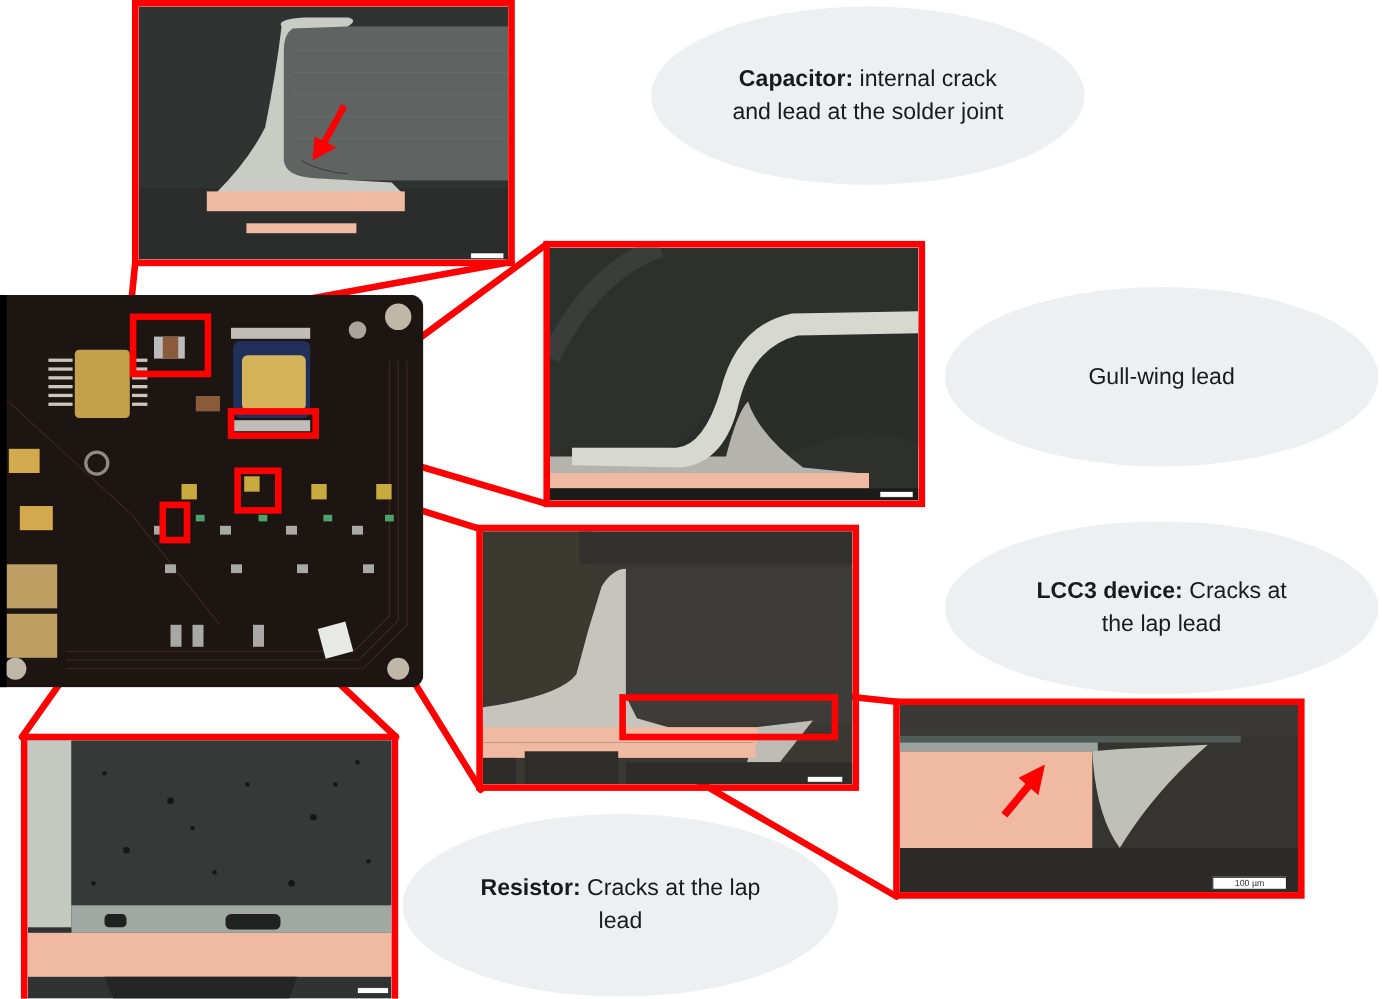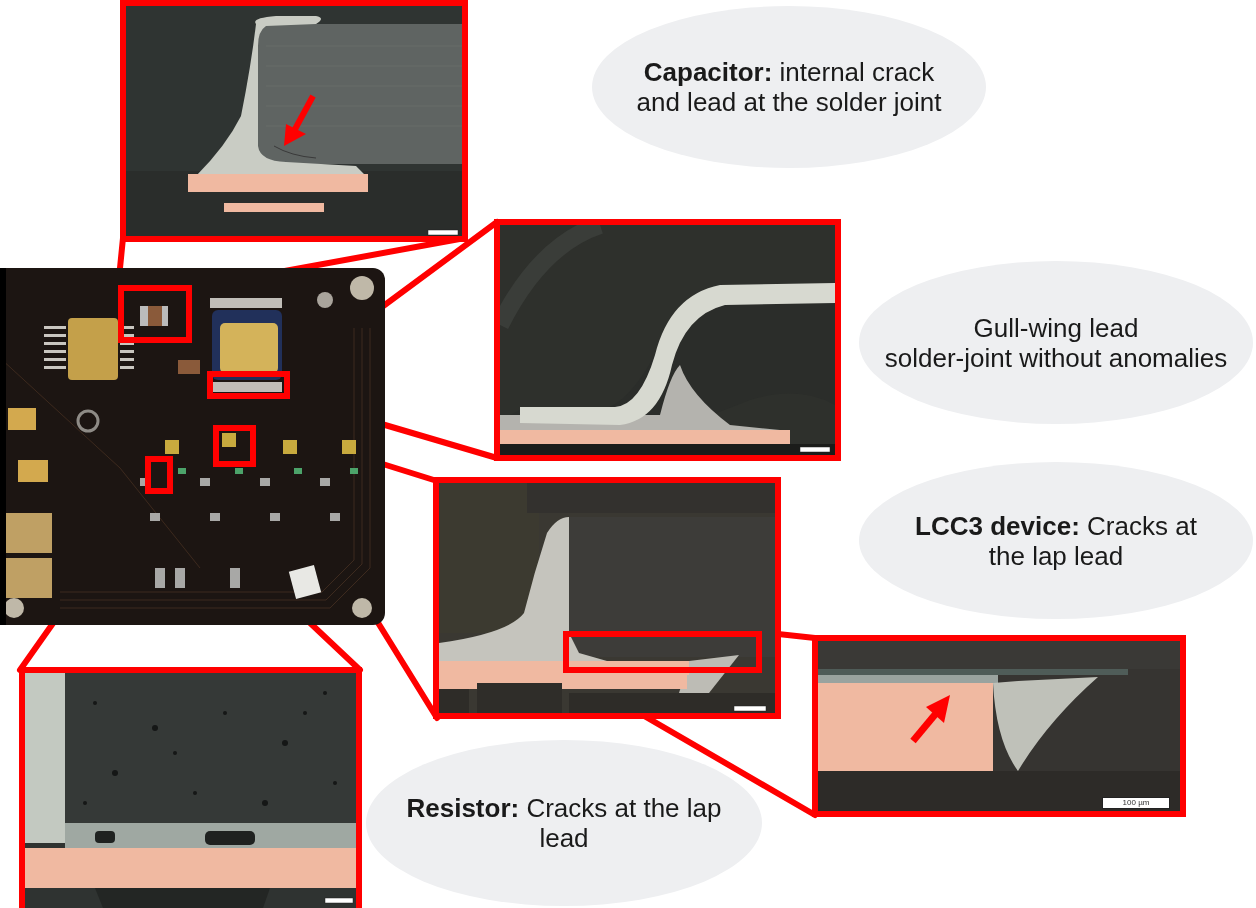--- a/index.html
+++ b/index.html
@@ -10,21 +10,21 @@
     }
     .layer { position: absolute; left: 0; top: 0; width: 1256px; height: 908px; }
     .panel {
       position: absolute; box-sizing: border-box;
       border: 6px solid #ff0000; overflow: hidden;
     }
     .panel svg { display: block; width: 100%; height: 100%; }
     .bubble {
       position: absolute; background: #eeeff1; border-radius: 50%;
       display: flex; align-items: center; justify-content: center;
-      text-align: center; color: #1a1a1a; font-size: 26px; line-height: 30px;
+      text-align: center; color: #1a1a1a; font-size: 21px; line-height: 30px;
     }
     .bubble .inner { padding: 0 20px; }
     .bubble b { font-weight: bold; }
     .scalebar {
       position: absolute; background: #fff; border: 1px solid #222;
       font-size: 8px; color: #333; text-align: center; line-height: 10px;
     }
   </style>
 </head>
 <body>
@@ -241,25 +241,24 @@
 <div class="bubble" style="left:592px; top:6px; width:394px; height:162px;">
   <div class="inner">
     <b>Capacitor:</b><span> internal crack</span><br>
     <span>and lead at the solder joint</span>
   </div>
 </div>
 
 <div class="bubble" style="left:859px; top:261px; width:394px; height:163px;">
   <div class="inner">
     <span>Gull-wing lead</span><br>
-    <span>solder-joint without anomalies</span>
-  </div>
-</div>
-
-<div class="bubble" style="left:859px; top:462px; width:394px; height:157px;">
+  </div>
+</div>
+
+<div class="bubble" style="left:859px; top:474px; width:394px; height:157px;">
   <div class="inner">
     <b>LCC3 device:</b><span> Cracks at</span><br>
     <span>the lap lead</span>
   </div>
 </div>
 
 <div class="bubble" style="left:366px; top:740px; width:396px; height:166px;justify-content:center;">
   <div class="inner">
     <b>Resistor:</b><span> Cracks at the lap</span><br>
     <span>lead</span>

